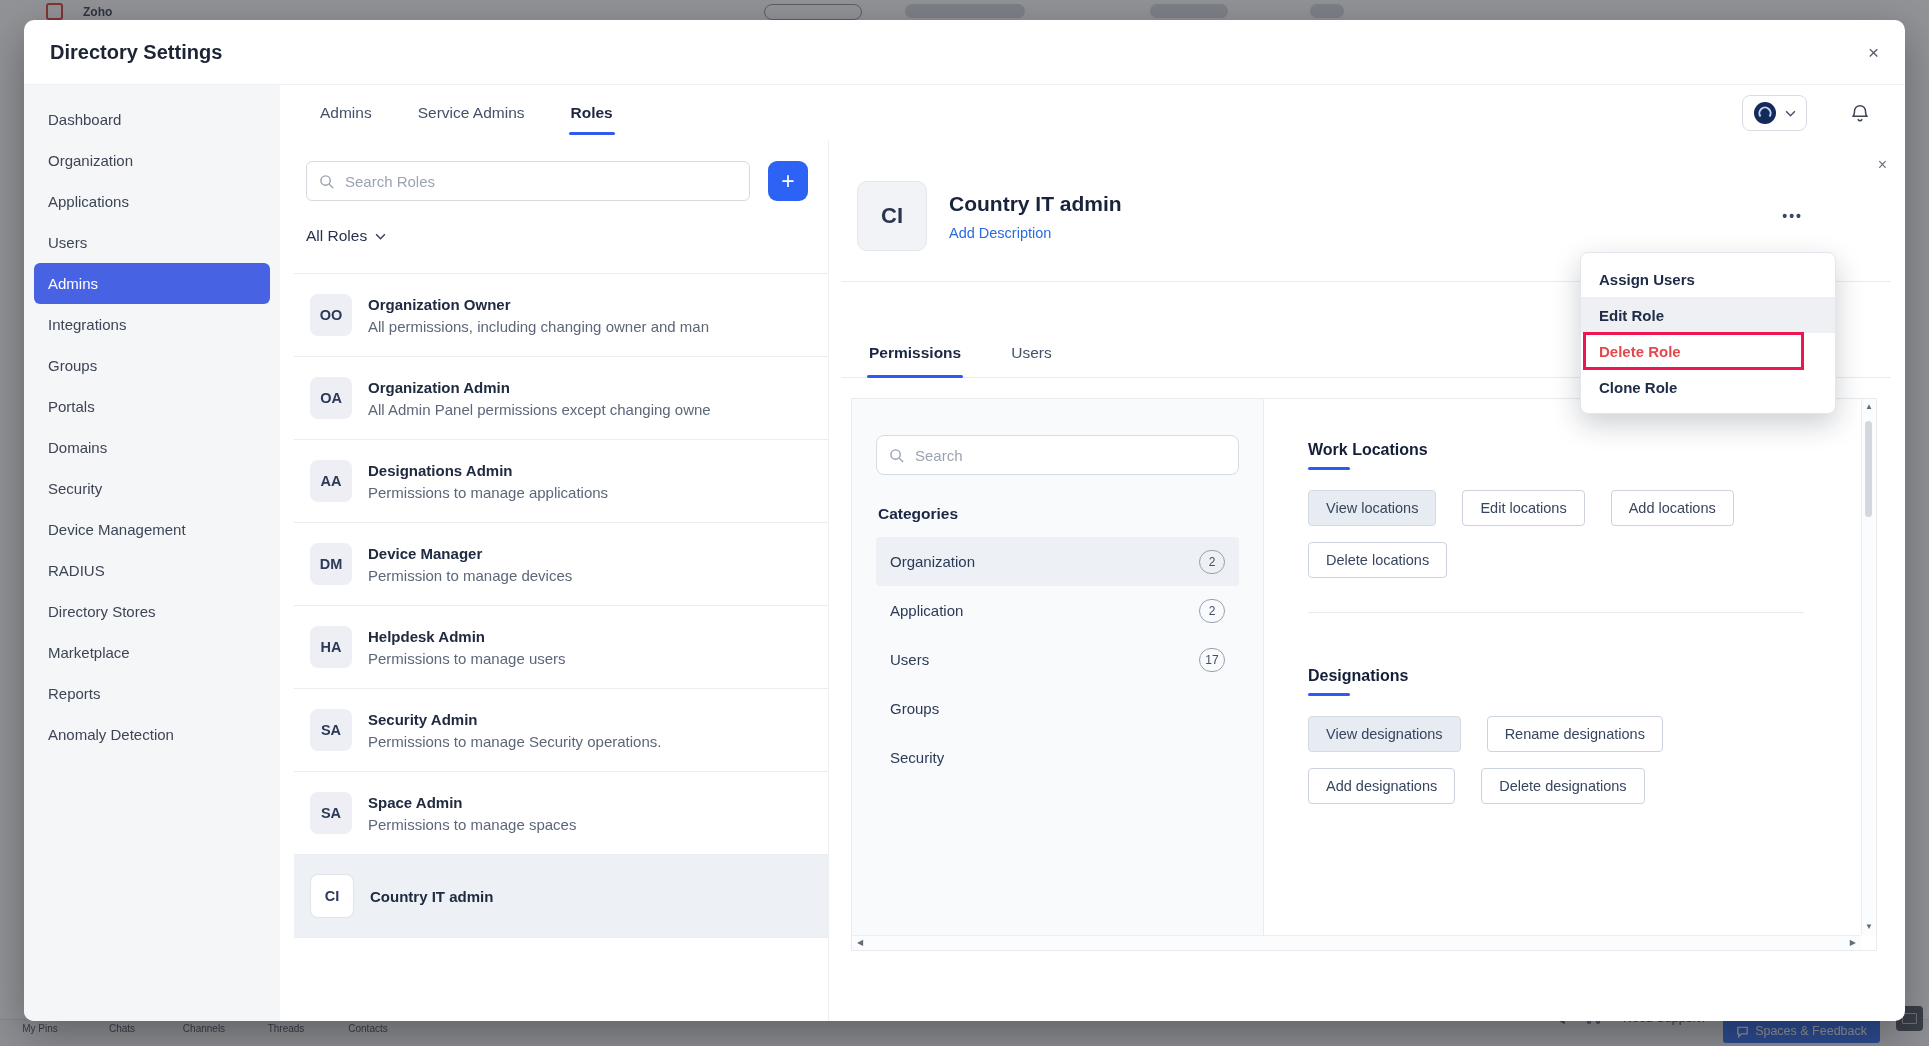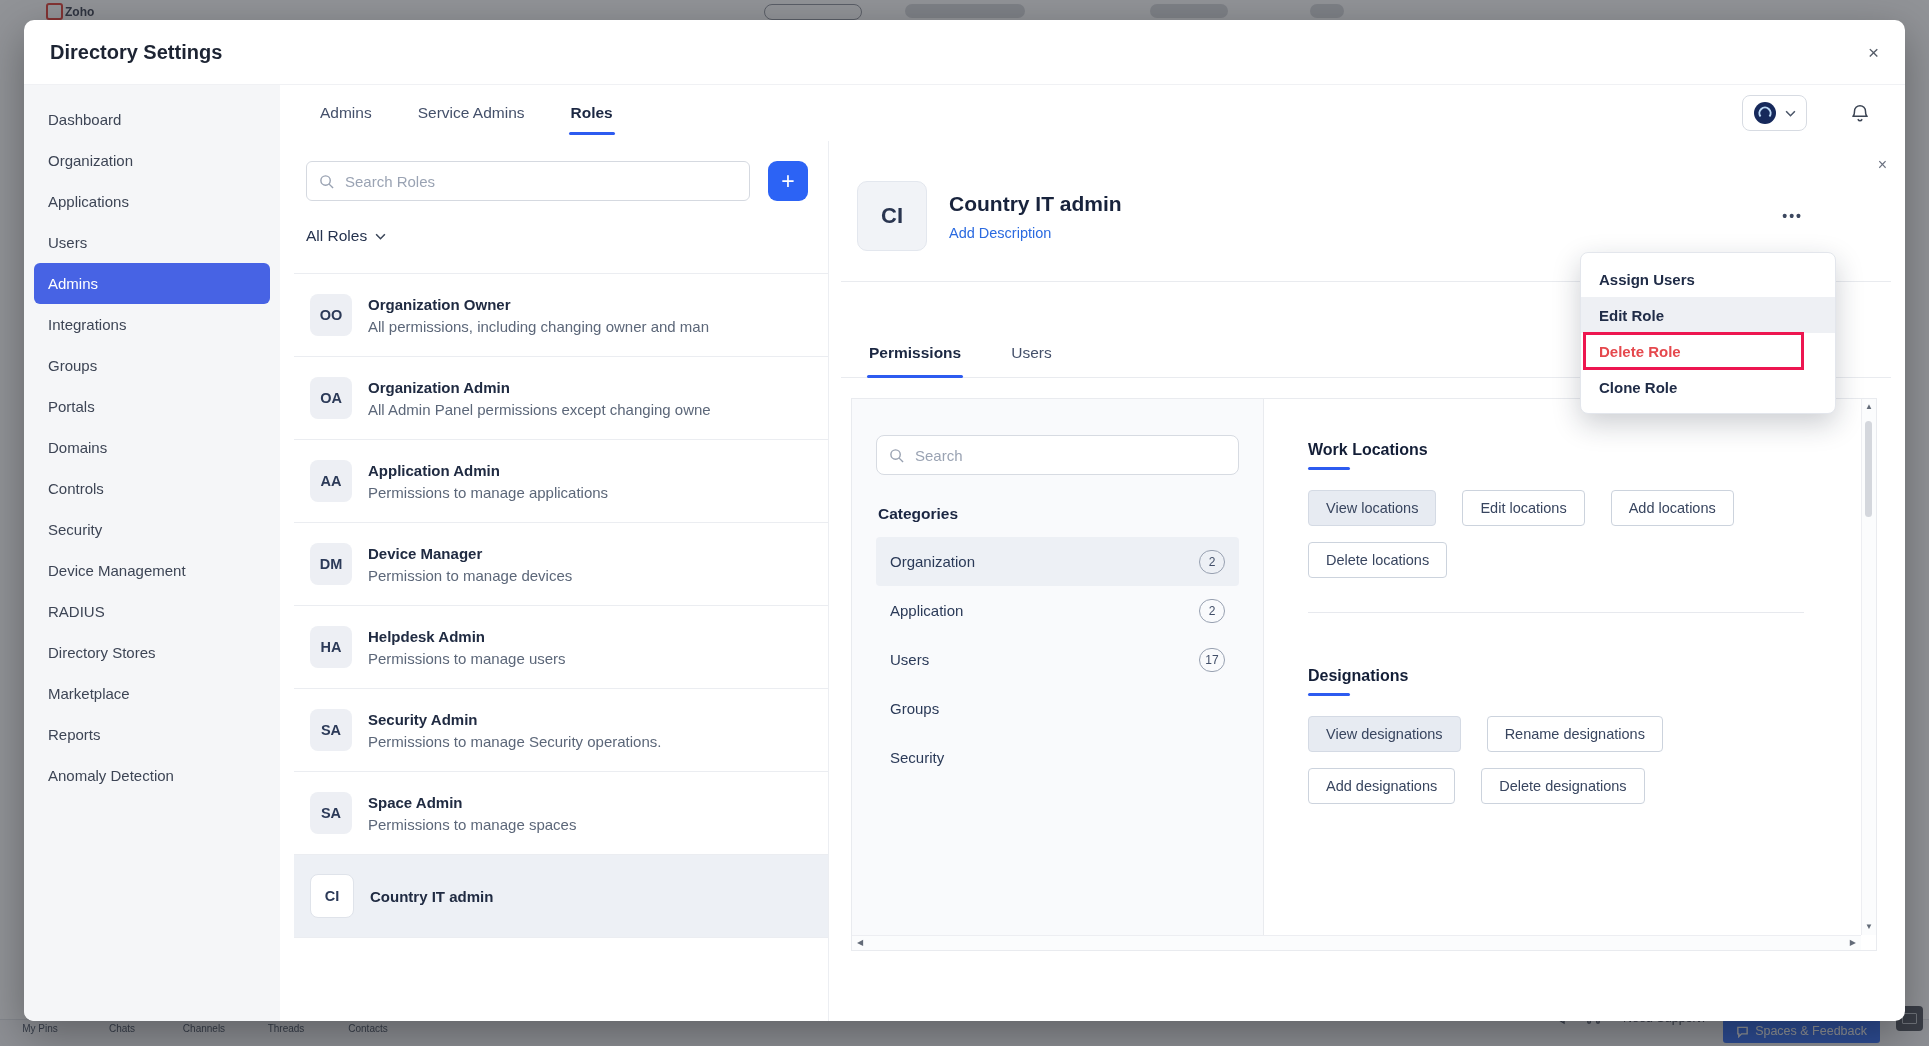--- a/index.html
+++ b/index.html
@@ -3,21 +3,21 @@
 <meta charset="utf-8">
 <style>
   html,body{margin:0;padding:0;}
   body{
     width:1929px;height:1046px;position:relative;overflow:hidden;
     background:#ffffff;font-family:"Liberation Sans",sans-serif;
     -webkit-font-smoothing:antialiased;
   }
   
   .underlay-top{position:absolute;top:0;left:0;right:0;height:22px;background:#fff;z-index:1;display:flex;align-items:center;}
-  .brand{position:absolute;left:46px;top:3px;display:flex;align-items:center;gap:2px;font-size:12px;font-weight:700;color:#33394a;}
+  .brand{position:absolute;left:46px;top:3px;display:flex;align-items:center;gap:20px;font-size:12px;font-weight:700;color:#33394a;}
   .brand-mark{width:13px;height:13px;border:2px solid #e0372e;border-radius:3px;}
   .ph-pill{position:absolute;top:4px;height:14px;border-radius:8px;background:#d6d8dc;}
   .ph-pill.outline{background:#fff;border:1px solid #8d919b;}
   .underlay-bottom{position:absolute;bottom:0;left:0;right:0;height:26px;background:#f6f7f9;border-top:1px solid #e1e3e8;z-index:1;}
   .taskbar{position:absolute;left:14px;bottom:12px;display:flex;gap:30px;}
   .tb-item{width:52px;display:flex;flex-direction:column;align-items:center;gap:2px;cursor:pointer;}
   .tb-item svg{display:block;}
   .tb-label{font-size:10px;color:#444d5e;white-space:nowrap;}
   .tb-right{position:absolute;right:6px;bottom:3px;display:flex;align-items:center;gap:16px;}
   .support{display:flex;align-items:center;gap:22px;font-size:12.5px;color:#3c4353;cursor:pointer;}
@@ -192,21 +192,20 @@
     <div class="sidebar">
       <div class="side-item">Dashboard</div>
       <div class="side-item">Organization</div>
       <div class="side-item">Applications</div>
       <div class="side-item">Users</div>
       <div class="side-item selected">Admins</div>
       <div class="side-item">Integrations</div>
       <div class="side-item">Groups</div>
       <div class="side-item">Portals</div>
       <div class="side-item">Domains</div>
-      <div class="side-item">Controls</div>
       <div class="side-item">Security</div>
       <div class="side-item">Device Management</div>
       <div class="side-item">RADIUS</div>
       <div class="side-item">Directory Stores</div>
       <div class="side-item">Marketplace</div>
       <div class="side-item">Reports</div>
       <div class="side-item">Anomaly Detection</div>
     </div>
 
     <div class="main">
@@ -263,21 +262,21 @@
             <div class="role-item">
               <div class="role-avatar">OA</div>
               <div class="role-text">
                 <div class="role-name">Organization Admin</div>
                 <div class="role-desc">All Admin Panel permissions except changing owne</div>
               </div>
             </div>
             <div class="role-item">
               <div class="role-avatar">AA</div>
               <div class="role-text">
-                <div class="role-name">Application Admin</div>
+                <div class="role-name">Designations Admin</div>
                 <div class="role-desc">Permissions to manage applications</div>
               </div>
             </div>
             <div class="role-item">
               <div class="role-avatar">DM</div>
               <div class="role-text">
                 <div class="role-name">Device Manager</div>
                 <div class="role-desc">Permission to manage devices</div>
               </div>
             </div>

